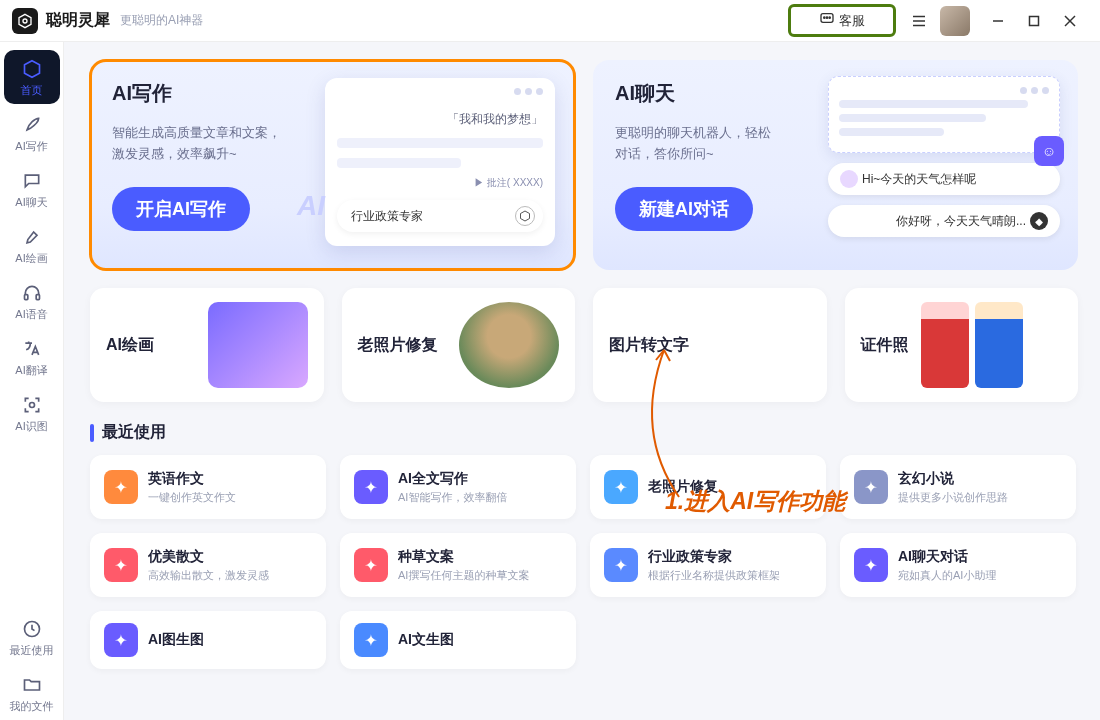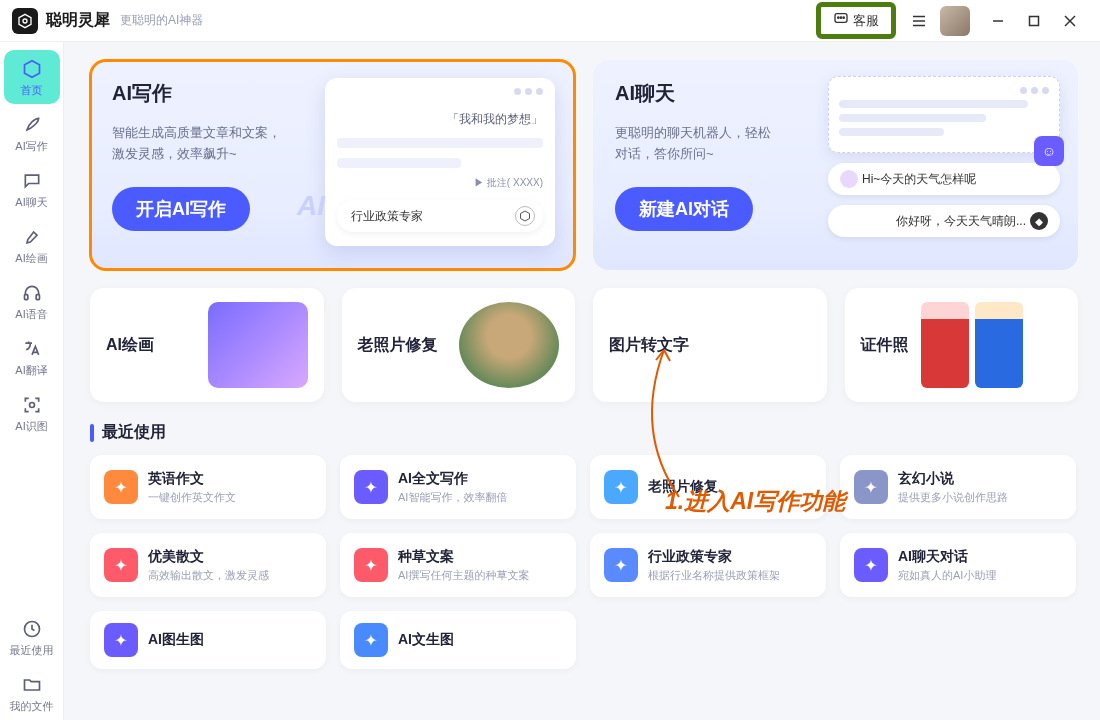--- a/index.html
+++ b/index.html
@@ -5,32 +5,32 @@
 * { margin: 0; padding: 0; box-sizing: border-box; font-family: "Microsoft YaHei", -apple-system, sans-serif; }
 body { background: #f5f6fa; width: 1100px; height: 720px; overflow: hidden; position: relative; }
 
 
 .titlebar { height: 42px; background: #fff; display: flex; align-items: center; padding: 0 12px; border-bottom: 1px solid #eee; }
 .logo-icon { width: 26px; height: 26px; background: #1a1a1a; border-radius: 6px; display: flex; align-items: center; justify-content: center; }
 .logo-icon svg { width: 16px; height: 16px; }
 .app-title { font-weight: 700; font-size: 16px; margin-left: 8px; color: #1a1a1a; }
 .app-sub { font-size: 12px; color: #9aa0b4; margin-left: 10px; }
 .titlebar-spacer { flex: 1; }
-.kefu { display: flex; align-items: center; gap: 4px; font-size: 13px; color: #333; padding: 4px 12px; border: 5px solid #4d7c0f; border-radius: 6px; margin-right: 8px; cursor: pointer; }
+.kefu { display: flex; align-items: center; gap: 4px; font-size: 13px; color: #333; padding: 4px 28px; border: 3px solid #4d7c0f; border-radius: 6px; margin-right: 8px; cursor: pointer; }
 .hamburger { width: 30px; height: 30px; display: flex; align-items: center; justify-content: center; cursor: pointer; margin-right: 6px; }
 .avatar { width: 30px; height: 30px; border-radius: 6px; background: linear-gradient(135deg,#c8b8a8,#8a7968); margin-right: 10px; }
 .winbtn { width: 36px; height: 30px; display: flex; align-items: center; justify-content: center; cursor: pointer; font-size: 14px; color: #333; }
 
 
 .layout { display: flex; height: calc(720px - 42px); }
 
 
 .sidebar { width: 64px; background: #fff; border-right: 1px solid #eee; display: flex; flex-direction: column; align-items: center; padding-top: 8px; gap: 2px; }
 .side-item { width: 56px; display: flex; flex-direction: column; align-items: center; padding: 8px 0 6px; border-radius: 10px; cursor: pointer; }
-.side-item.active { background: #5eead4; }
+.side-item.active { background: #0f172a; }
 .side-item .si-icon { width: 22px; height: 22px; display: flex; align-items: center; justify-content: center; color: #5b5f78; }
 .side-item.active .si-icon { color: #4a5cff; }
 .side-label { font-size: 11px; color: #74788f; margin-top: 3px; }
 .side-item.active .side-label { color: #4a5cff; }
 .side-gap { flex: 1; }
 
 
 .main { flex: 1; padding: 18px 22px 10px 26px; overflow: hidden; position: relative; }
 .row { display: flex; gap: 18px; }
 

